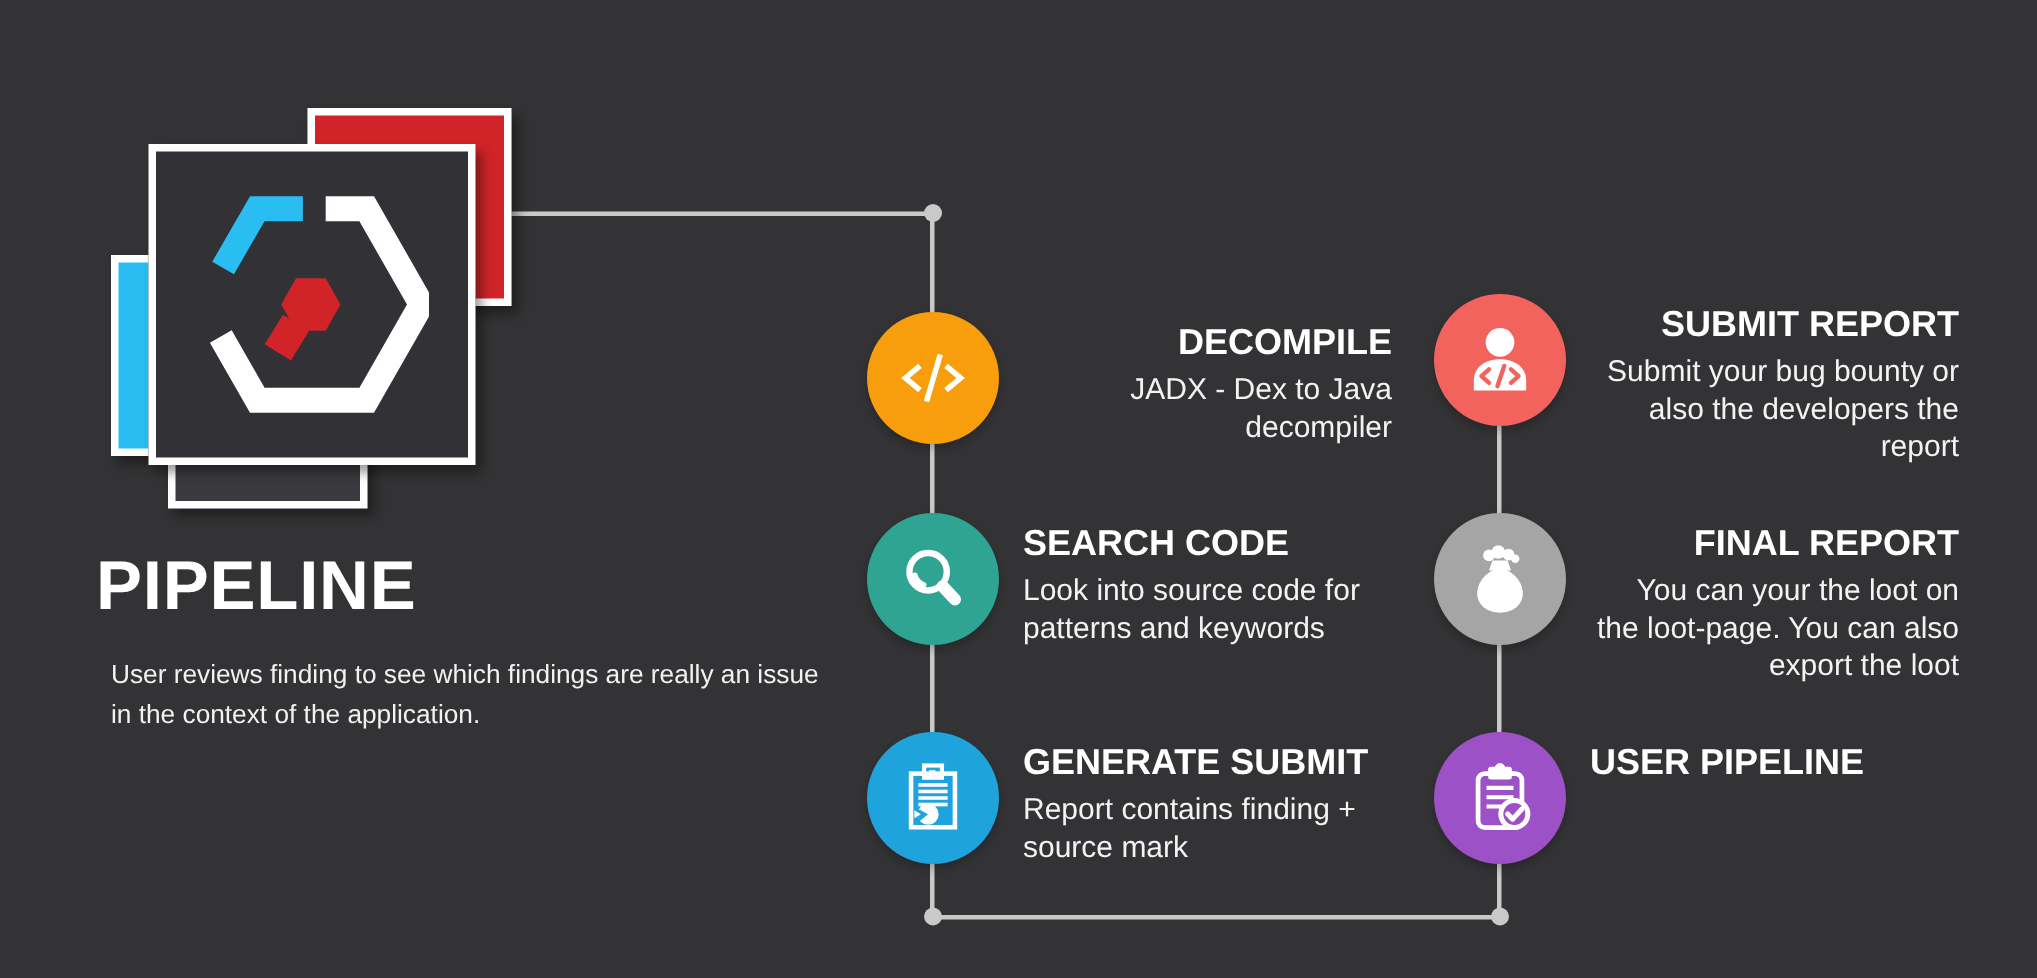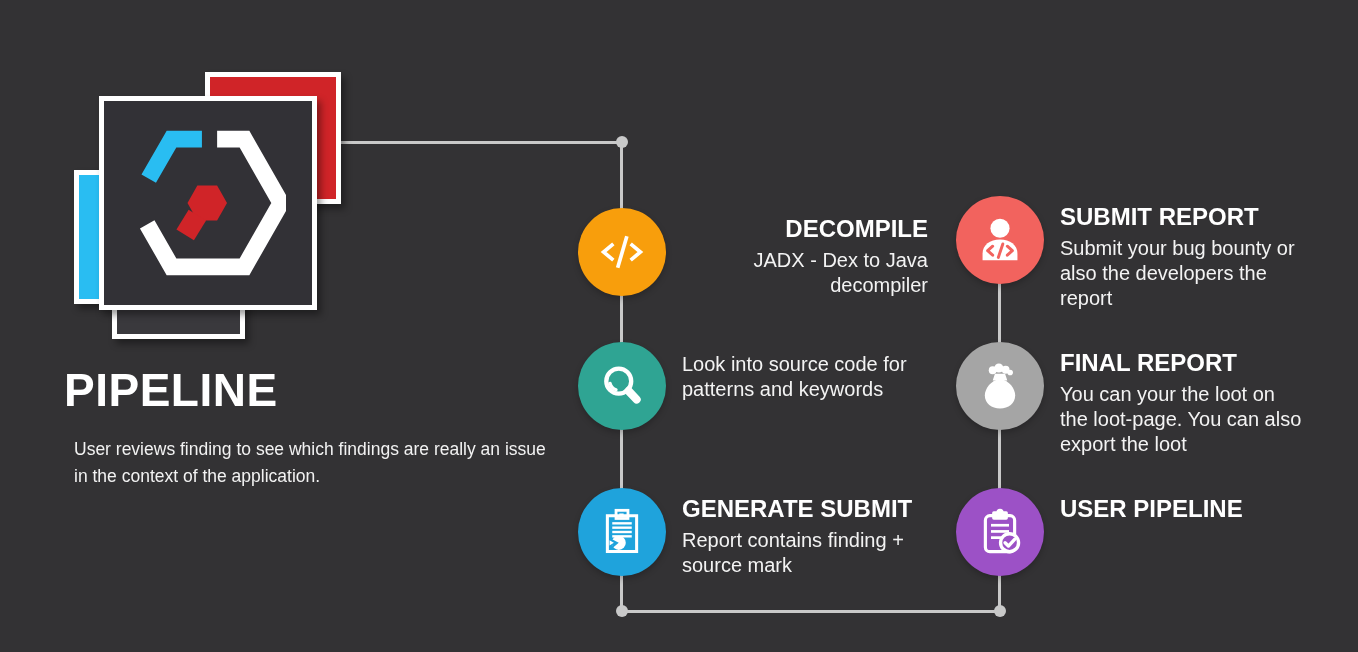--- a/index.html
+++ b/index.html
@@ -84,20 +84,21 @@
 
   <div class="step" style="left:578px;top:342px;">
     <div class="circle" style="background-color: rgb(47, 164, 147);">
       <svg width="52" height="52" viewBox="0 0 48 48">
         <circle cx="21" cy="19.5" r="11.5" fill="none" stroke="#fff" stroke-width="4"></circle>
         <path d="M 13 21.5 A 8.5 8.5 0 0 0 18.5 27.5" fill="none" stroke="#fff" stroke-width="3" stroke-linecap="round"></path>
         <line x1="30" y1="28.5" x2="37.5" y2="36.5" stroke="#fff" stroke-width="7.5" stroke-linecap="round"></line>
       </svg>
     </div>
     <div class="step-text">
+      <div class="step-title">SEARCH CODE</div>
       <div class="step-desc">Look into source code for patterns and keywords</div>
     </div>
   </div>
 
   <div class="step" style="left:578px;top:488px;">
     <div class="circle" style="background-color: rgb(31, 163, 220);">
       <svg width="52" height="52" viewBox="0 0 48 48">
         <rect x="10.5" y="9" width="27" height="33" fill="none" stroke="#fff" stroke-width="2.8"></rect>
         <rect x="18.5" y="4" width="11" height="7.5" fill="none" stroke="#fff" stroke-width="2.6"></rect>
         <line x1="21.5" y1="7.8" x2="25.5" y2="7.8" stroke="#fff" stroke-width="1.8"></line>
@@ -109,37 +110,37 @@
         <polygon points="21,34 13.5,30 15.5,38.5" style="fill: rgb(31, 163, 220);"></polygon>
         <polygon points="12.5,31.5 12.5,36.5 16.5,34" fill="#fff"></polygon>
       </svg>
     </div>
     <div class="step-text">
       <div class="step-title">GENERATE SUBMIT</div>
       <div class="step-desc">Report contains finding + source mark</div>
     </div>
   </div>
 
-  <div class="step" style="left:956px;top:196px;">
+  <div class="step" style="left:956px;top:196px;text-align:right;">
     <div class="circle" style="background-color: rgb(242, 99, 94);">
       <svg width="54" height="54" viewBox="0 0 48 48">
         <circle cx="24" cy="13.5" r="8.5" fill="#fff"></circle>
         <path d="M 8.5 42 L 8.5 36 C 8.5 28.5 15 23.5 24 23.5 C 33 23.5 39.5 28.5 39.5 36 L 39.5 42 Z" fill="#fff"></path>
         <polyline points="17.5,29.5 13,33.5 17.5,37.5" fill="none" stroke-width="2.6" stroke-linecap="round" stroke-linejoin="round" style="stroke: rgb(242, 99, 94);"></polyline>
         <line x1="26.5" y1="27.5" x2="22.5" y2="39.5" stroke-width="2.6" stroke-linecap="round" style="stroke: rgb(242, 99, 94);"></line>
         <polyline points="30.5,29.5 35,33.5 30.5,37.5" fill="none" stroke-width="2.6" stroke-linecap="round" stroke-linejoin="round" style="stroke: rgb(242, 99, 94);"></polyline>
       </svg>
     </div>
     <div class="step-text">
       <div class="step-title">SUBMIT REPORT</div>
       <div class="step-desc">Submit your bug bounty or also the developers the report</div>
     </div>
   </div>
 
-  <div class="step" style="left:956px;top:342px;">
+  <div class="step" style="left:956px;top:342px;text-align:right;">
     <div class="circle" style="background-color: rgb(165, 165, 165);">
       <svg width="54" height="54" viewBox="0 0 48 48">
         <path d="M 24 17.5 C 16 19 10.5 26 10.5 32.5 C 10.5 39.5 16.5 44 24 44 C 31.5 44 37.5 39.5 37.5 32.5 C 37.5 26 32 19 24 17.5 Z" fill="#fff"></path>
         <polygon points="19.5,13 28.5,13 30.5,19 17.5,19" fill="#fff"></polygon>
         <circle cx="17.5" cy="10" r="3.5" fill="#fff"></circle>
         <circle cx="23" cy="8" r="4" fill="#fff"></circle>
         <circle cx="29" cy="9.5" r="3.5" fill="#fff"></circle>
         <circle cx="33" cy="12" r="2.5" fill="#fff"></circle>
       </svg>
     </div>

